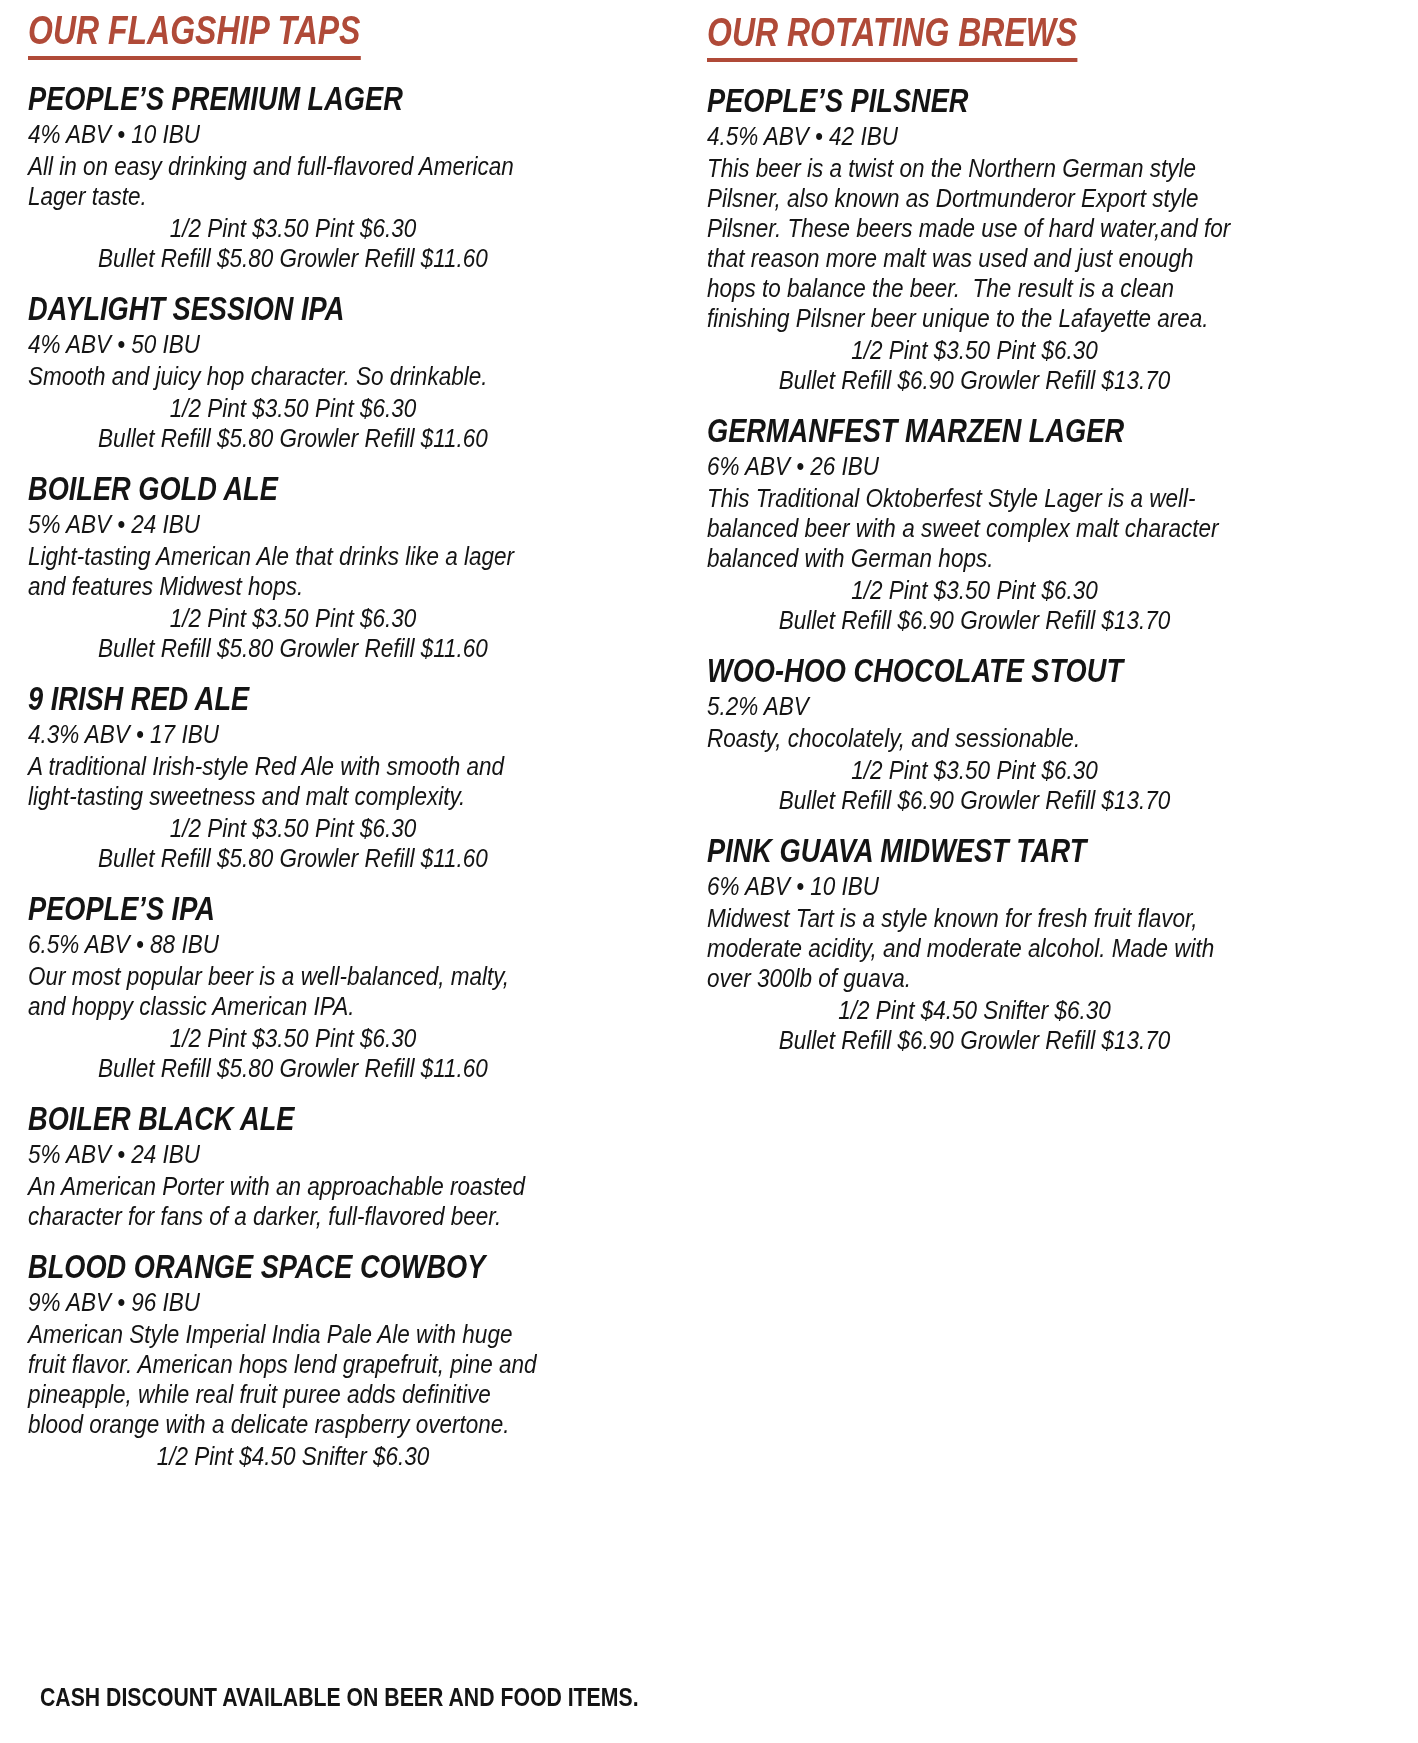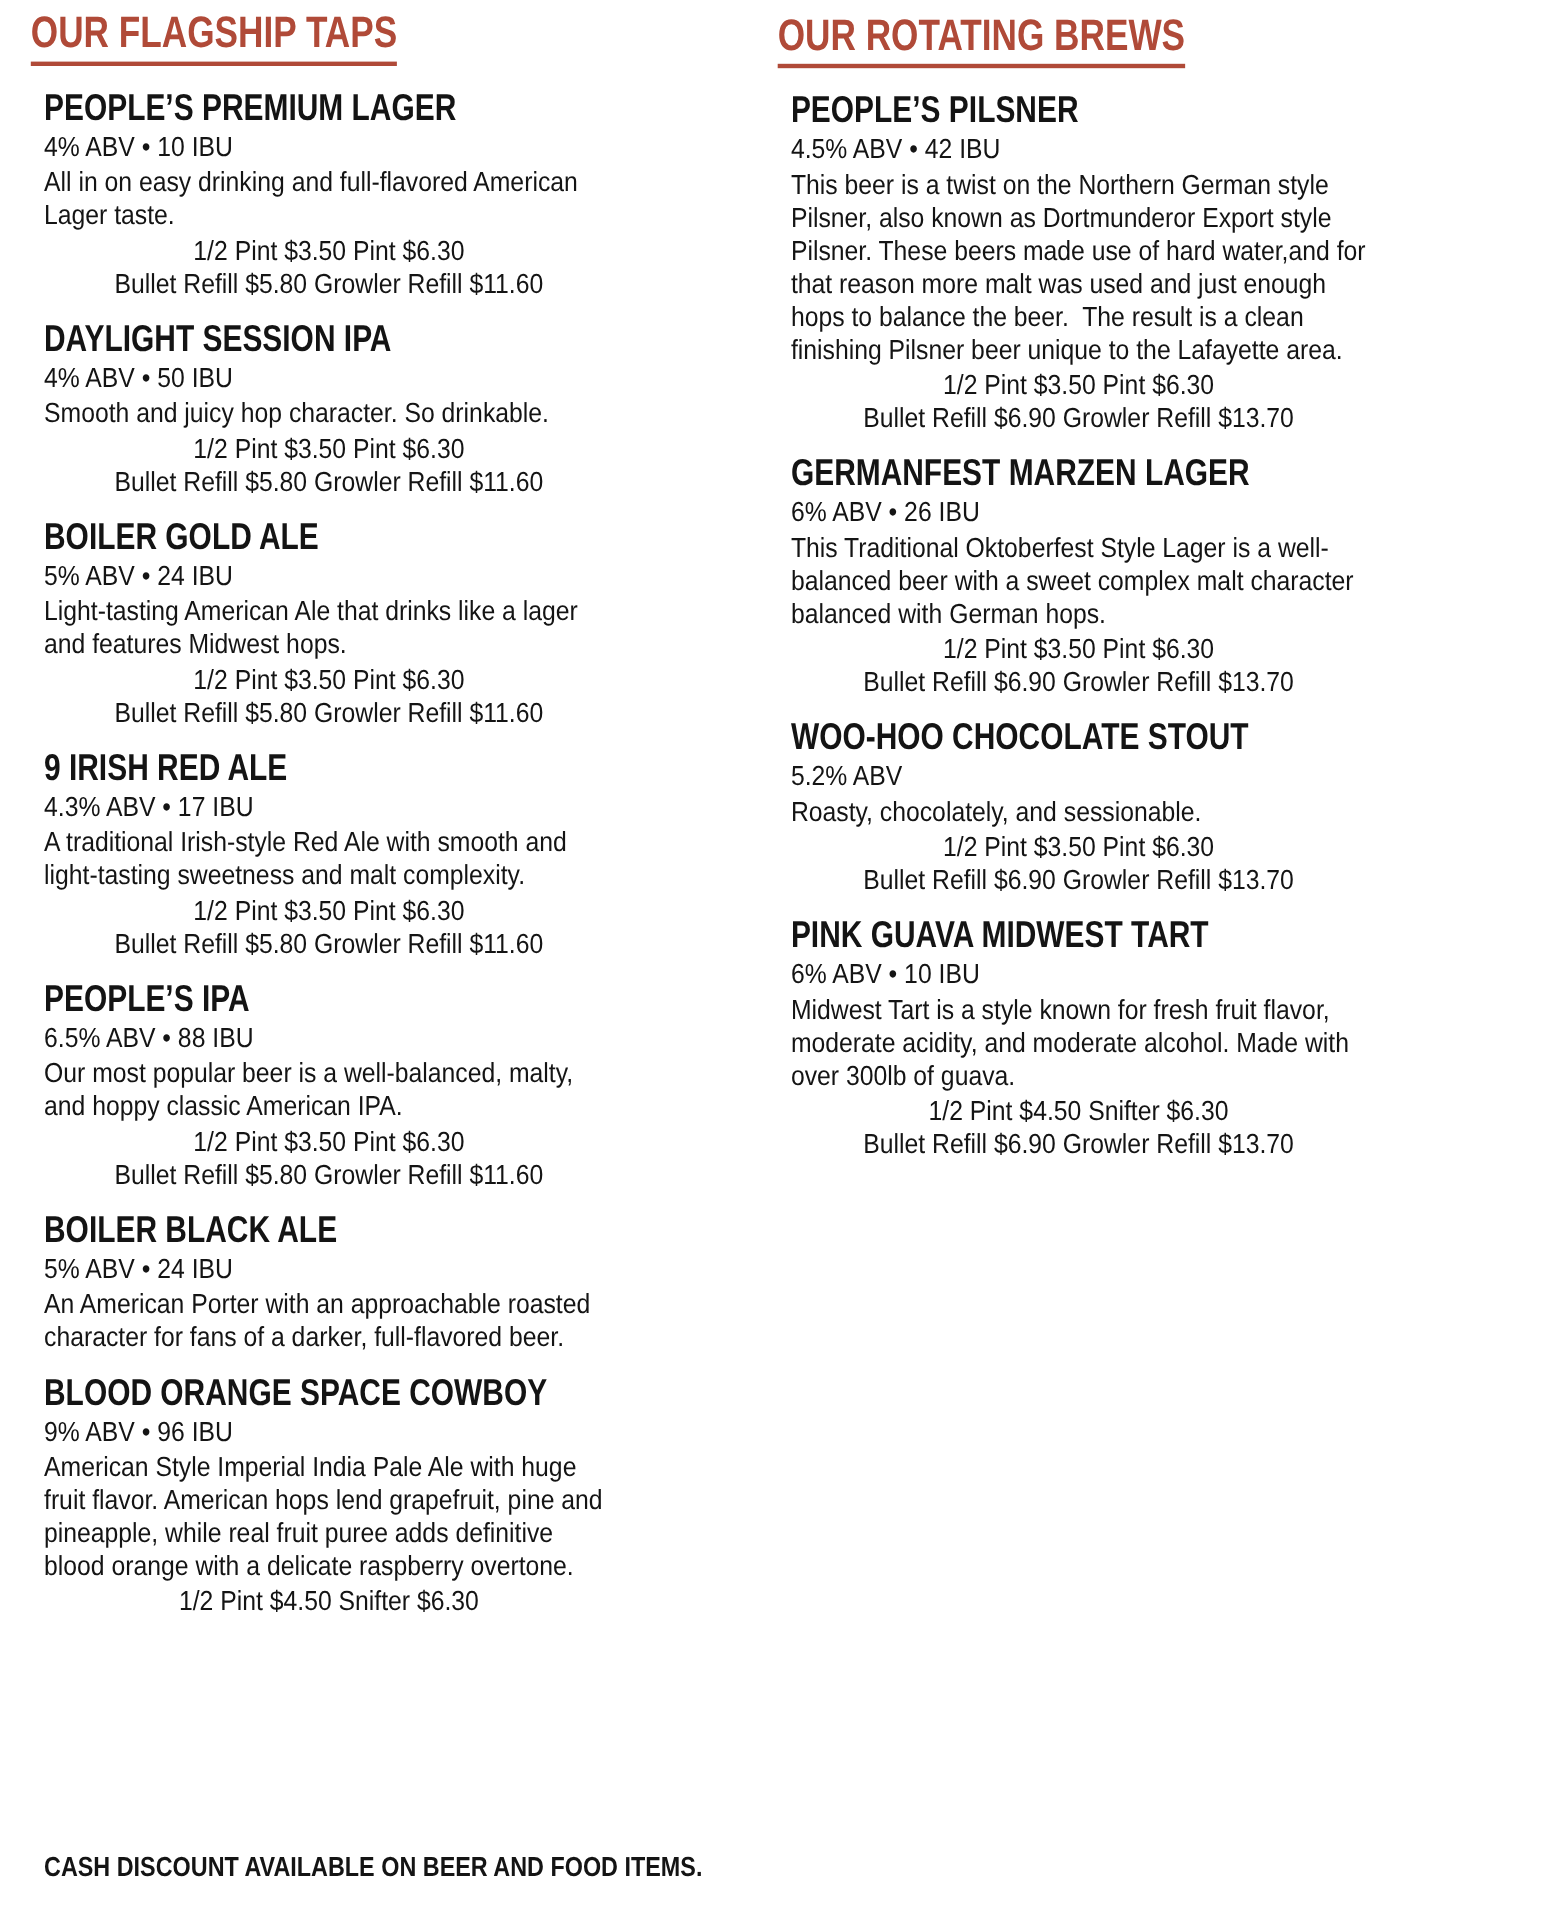--- a/index.html
+++ b/index.html
@@ -5,37 +5,37 @@
   * { margin: 0; padding: 0; box-sizing: border-box; }
   html, body { background: #ffffff; }
   body {
     width: 1418px; height: 1743px;
     position: relative;
     font-family: "Liberation Sans", sans-serif;
     color: #141414;
     overflow: hidden;
   }
   .page { position: absolute; inset: 0; }
-  .col { position: absolute; }
+  .col { position: absolute; font-style: italic; }
   .col-left  { left: 28px;  top: 6px;  width: 530px; }
   .col-right { left: 707px; top: 8px;  width: 535px; }
 
   .heading-wrap { margin-bottom: 17px; }
   .section-heading {
     display: inline-block;
     font-size: 40px; font-weight: bold;
     line-height: 1.2;
     color: var(--accent, #B04A38);
     border-bottom: 4px solid var(--accent, #B04A38);
     padding-bottom: 2px;
     transform: scaleX(0.8); transform-origin: left center;
     white-space: pre;
   }
 
-  .beer { margin-bottom: 14px; margin-left: 12px; }
+  .beer { margin-bottom: 14px; }
   .beer-name {
     font-size: 34px; font-weight: bold; line-height: 42px;
     transform: scaleX(0.8); transform-origin: left center;
     white-space: pre;
   }
   .beer-stats {
     font-size: 25px; line-height: 30px; margin-bottom: 2px;
     transform: scaleX(0.9); transform-origin: left center;
     white-space: pre;
   }

